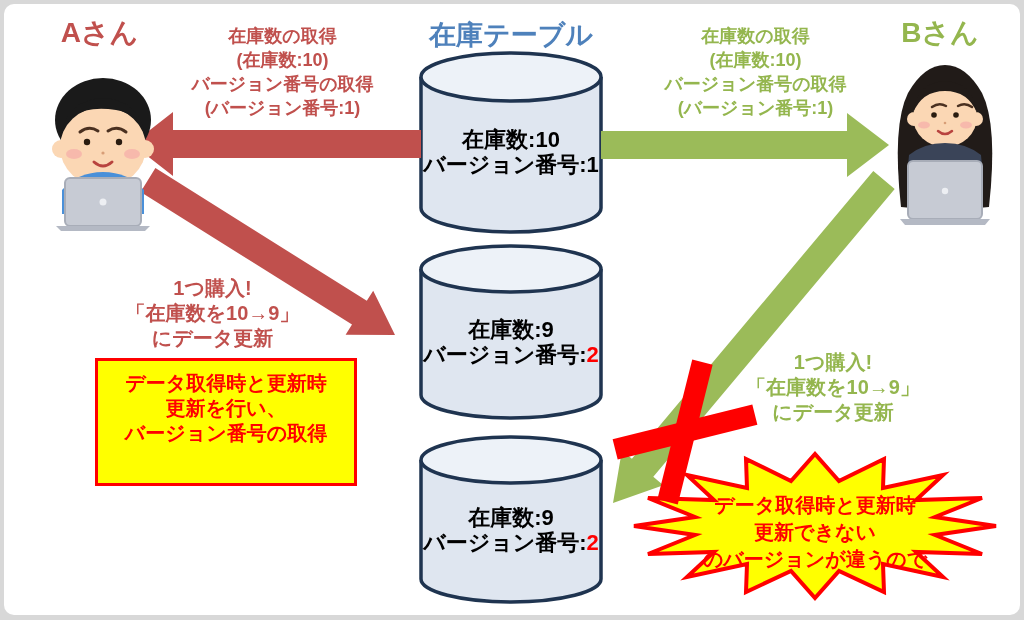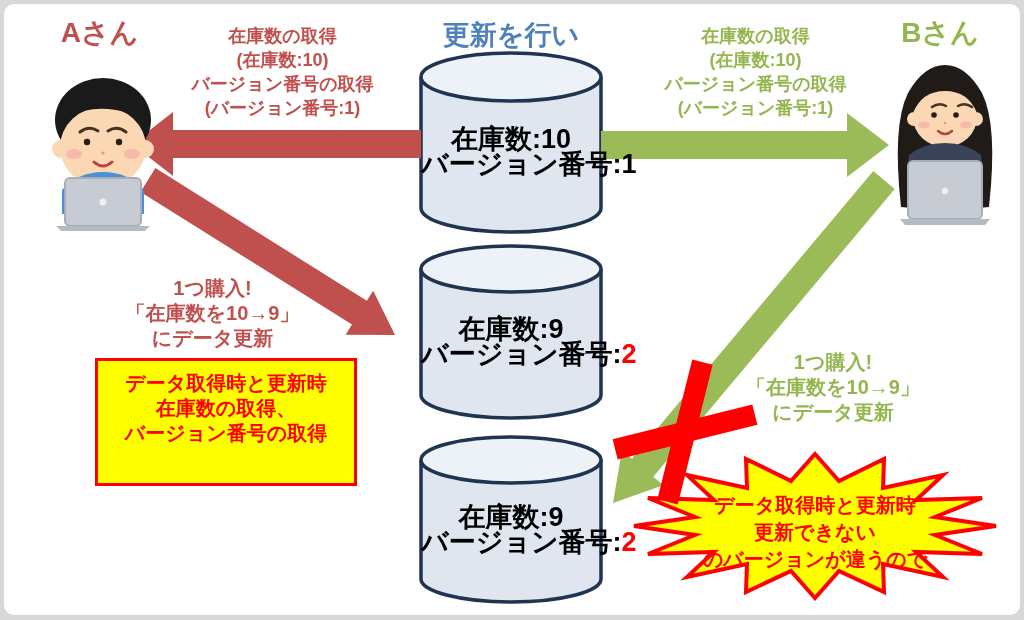--- a/index.html
+++ b/index.html
@@ -13,21 +13,21 @@
     background:#ffffff;border-radius:10px;
   }
   svg.layer{position:absolute;left:0;top:0;}
   .lbl{position:absolute;text-align:center;font-weight:bold;white-space:nowrap;}
   .actor-label{font-size:28px;}
   .a-red{color:#C0504D;}
   .b-green{color:#94B64E;}
   .title{font-size:27px;color:#4E81BB;}
   .fetch{font-size:18px;line-height:24px;}
   .purchase{font-size:20px;line-height:25px;}
-  .db-text{font-size:27px;line-height:25px;color:#000;}
+  .db-text{font-size:22px;line-height:25px;color:#000;}
   .v-red{color:#FF0000;}
   .note-box{
     position:absolute;left:95px;top:358px;width:256px;height:112px;
     background:#FFFF00;border:3px solid #FF0000;
     color:#FF0000;font-weight:bold;font-size:20px;line-height:25px;
     text-align:center;padding-top:10px;white-space:nowrap;
   }
   .burst-text{font-size:20px;line-height:27px;color:#FF0000;}
 </style>
 </head>
@@ -104,21 +104,21 @@
     <path d="M25,100 Q40,88 61,88 Q82,88 97,100 L99,122 L23,122 Z" fill="#3A4458"></path>
     <rect x="24" y="106" width="74" height="58" rx="5" fill="#C7CBD4" stroke="#A8ADB8" stroke-width="2"></rect>
     <circle cx="61" cy="136" r="3.2" fill="#EDEFF3"></circle>
     <path d="M16,164 L106,164 L101,170 L21,170 Z" fill="#B4B9C4"></path>
   </g>
 </svg>
 
 <div class="lbl actor-label a-red" style="left:57px;top:14px;width:85px;">Aさん</div>
 <div class="lbl actor-label b-green" style="left:899px;top:14px;width:82px;">Bさん</div>
 
-<div class="lbl title" style="left:421px;top:17px;width:180px;">更新を行い</div>
+<div class="lbl title" style="left:421px;top:17px;width:180px;">在庫テーブル</div>
 
 <div class="lbl fetch a-red" style="left:170px;top:24px;width:225px;">
   <div>在庫数の取得</div>
   <div>(在庫数:10)</div>
   <div>バージョン番号の取得</div>
   <div>(バージョン番号:1)</div>
 </div>
 
 <div class="lbl fetch b-green" style="left:643px;top:24px;width:225px;">
   <div>在庫数の取得</div>
@@ -149,21 +149,21 @@
 </div>
 
 <div class="lbl purchase b-green" style="left:733px;top:350px;width:200px;">
   <div>1つ購入!</div>
   <div>「在庫数を10→9」</div>
   <div>にデータ更新</div>
 </div>
 
 <div class="note-box">
   <div>データ取得時と更新時</div>
-  <div>在庫数の取得、</div>
+  <div>更新を行い、</div>
   <div>バージョン番号の取得</div>
 </div>
 
 <div class="lbl burst-text" style="left:672px;top:492px;width:286px;">
   <div>データ取得時と更新時</div>
   <div>更新できない</div>
   <div>のバージョンが違うので</div>
 </div>
 
 </body></html>

